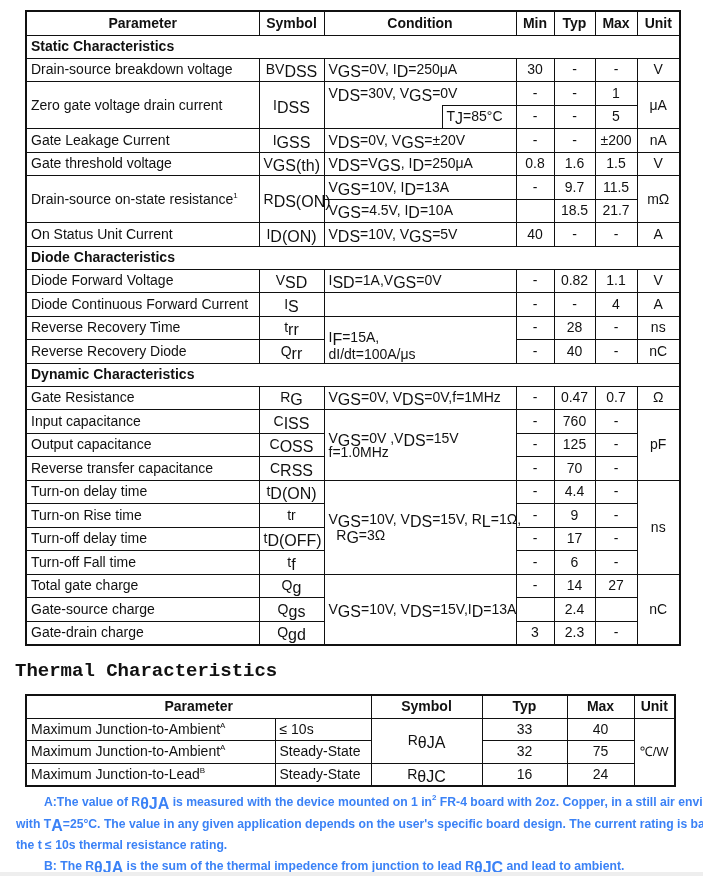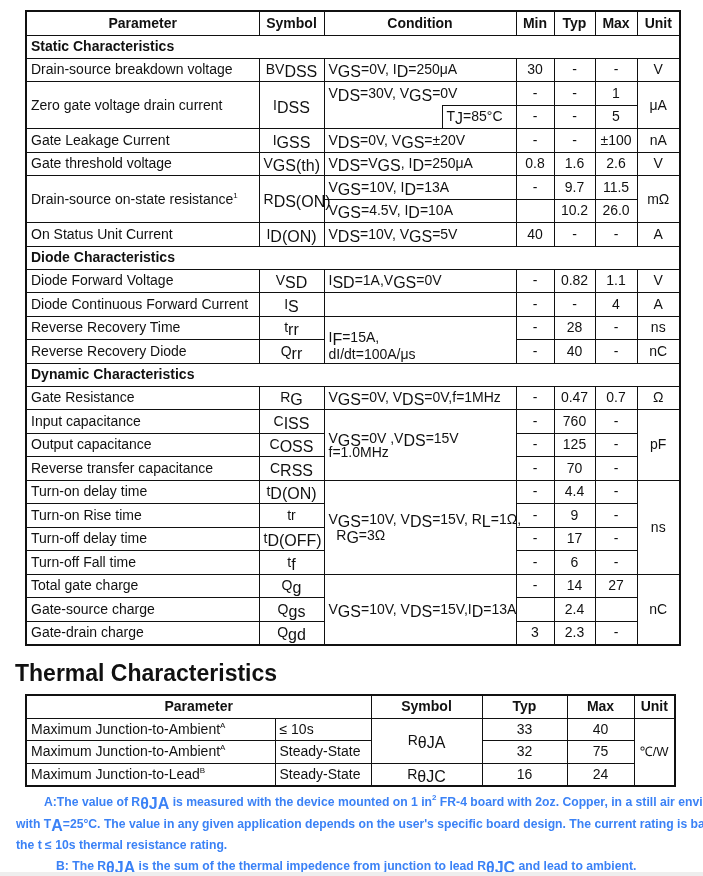--- a/index.html
+++ b/index.html
@@ -6,21 +6,21 @@
   body { width:703px; height:876px; position:relative; overflow:hidden;
          font-family:"Liberation Sans", sans-serif; color:#111; font-size:14px; }
   table { border-collapse:collapse; position:absolute; table-layout:fixed; }
   td, th { border:1px solid #111; padding:0 4px; height:22.5px; line-height:17px; white-space:nowrap; overflow:visible; }
   th { font-weight:bold; text-align:center; font-size:14px; }
   .c { text-align:center; }
   .sec td { font-weight:bold; height:22px; }
   sub { font-size:16px; vertical-align:-3px; line-height:0; }
   sup { font-size:8px; vertical-align:6px; line-height:0; }
   #main { left:25px; top:10px; width:654px; border:2px solid #111; }
-  #thermal-title { position:absolute; left:15px; top:660px; font-weight:bold; font-size:23px; }
+  #thermal-title { position:absolute; left:15px; top:660px; font-weight:bold; font-size:19px;font-family:Liberation Mono, monospace; }
   #thermal { left:25px; top:694px; width:649px; border:2px solid #111; }
   #thermal td, #thermal th { height:21.5px; }
   .notes { position:absolute; left:16px; font-size:12.2px; color:#3b82f6; white-space:nowrap;font-weight:bold; }
   .bottom-bar { position:absolute; left:0; top:872px; width:703px; height:4px; background:#eee; }
 </style>
 </head>
 <body>
 
 <table id="main">
   <colgroup>
@@ -73,47 +73,47 @@
     <td class="c">-</td>
     <td class="c">5</td>
   </tr>
 
   <tr>
     <td>Gate Leakage Current</td>
     <td class="c">I<sub>GSS</sub></td>
     <td colspan="2">V<sub>DS</sub>=0V, V<sub>GS</sub>=±20V</td>
     <td class="c">-</td>
     <td class="c">-</td>
-    <td class="c">±100</td>
+    <td class="c">±200</td>
     <td class="c">nA</td>
   </tr>
   <tr>
     <td>Gate threshold voltage</td>
     <td class="c">V<sub>GS(th)</sub></td>
     <td colspan="2">V<sub>DS</sub>=V<sub>GS</sub>, I<sub>D</sub>=250μA</td>
     <td class="c">0.8</td>
     <td class="c">1.6</td>
-    <td class="c">2.6</td>
+    <td class="c">1.5</td>
     <td class="c">V</td>
   </tr>
 
   <tr>
     <td rowspan="2">Drain-source on-state resistance<sup>1</sup></td>
     <td rowspan="2" class="c">R<sub>DS(ON)</sub></td>
     <td colspan="2">V<sub>GS</sub>=10V, I<sub>D</sub>=13A</td>
     <td class="c">-</td>
     <td class="c">9.7</td>
     <td class="c">11.5</td>
     <td rowspan="2" class="c">mΩ</td>
   </tr>
   <tr>
     <td colspan="2">V<sub>GS</sub>=4.5V, I<sub>D</sub>=10A</td>
     <td class="c"></td>
-    <td class="c">10.2</td>
-    <td class="c">26.0</td>
+    <td class="c">18.5</td>
+    <td class="c">21.7</td>
   </tr>
   <tr>
     <td>On Status Unit Current</td>
     <td class="c">I<sub>D(ON)</sub></td>
     <td colspan="2">V<sub>DS</sub>=10V, V<sub>GS</sub>=5V</td>
     <td class="c">40</td>
     <td class="c">-</td>
     <td class="c">-</td>
     <td class="c">A</td>
   </tr>
@@ -287,14 +287,14 @@
     <td class="c">R<sub>θJC</sub></td>
     <td class="c">16</td>
     <td class="c">24</td>
   </tr>
 </tbody>
   </table>
 
 <div class="notes" style="left:44px;top:795px">A:The value of R<sub>θJA</sub> is measured with the device mounted on 1 in<sup>2</sup> FR-4 board with 2oz. Copper, in a still air environment</div>
 <div class="notes" style="top:817px">with T<sub>A</sub>=25°C. The value in any given application depends on the user's specific board design. The current rating is based on</div>
 <div class="notes" style="top:838px">the t ≤ 10s thermal resistance rating.</div>
-<div class="notes" style="left:56px;top:859px">B: The R<sub>θJA</sub> is the sum of the thermal impedence from junction to lead R<sub>θJC</sub> and lead to ambient.</div>
+<div class="notes" style="left:44px;top:859px">B: The R<sub>θJA</sub> is the sum of the thermal impedence from junction to lead R<sub>θJC</sub> and lead to ambient.</div>
 <div class="bottom-bar"></div>
 
 </body></html>

